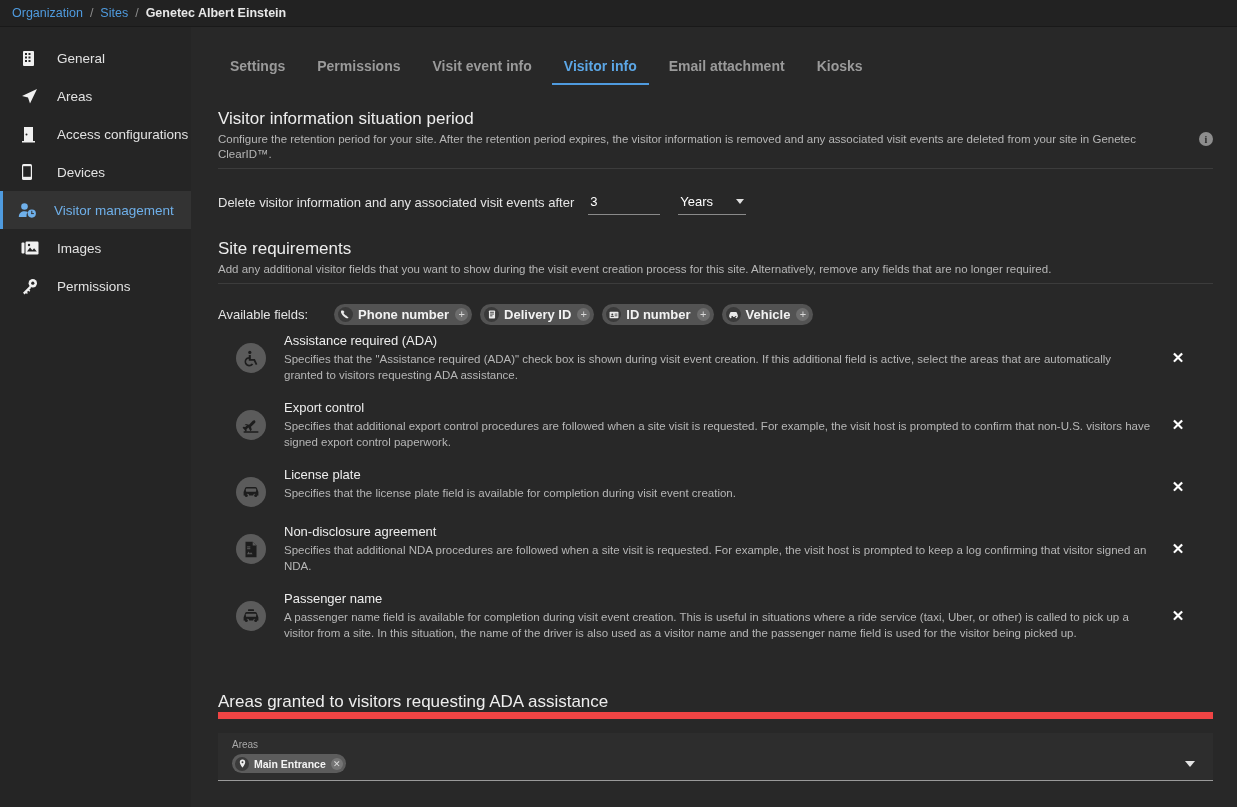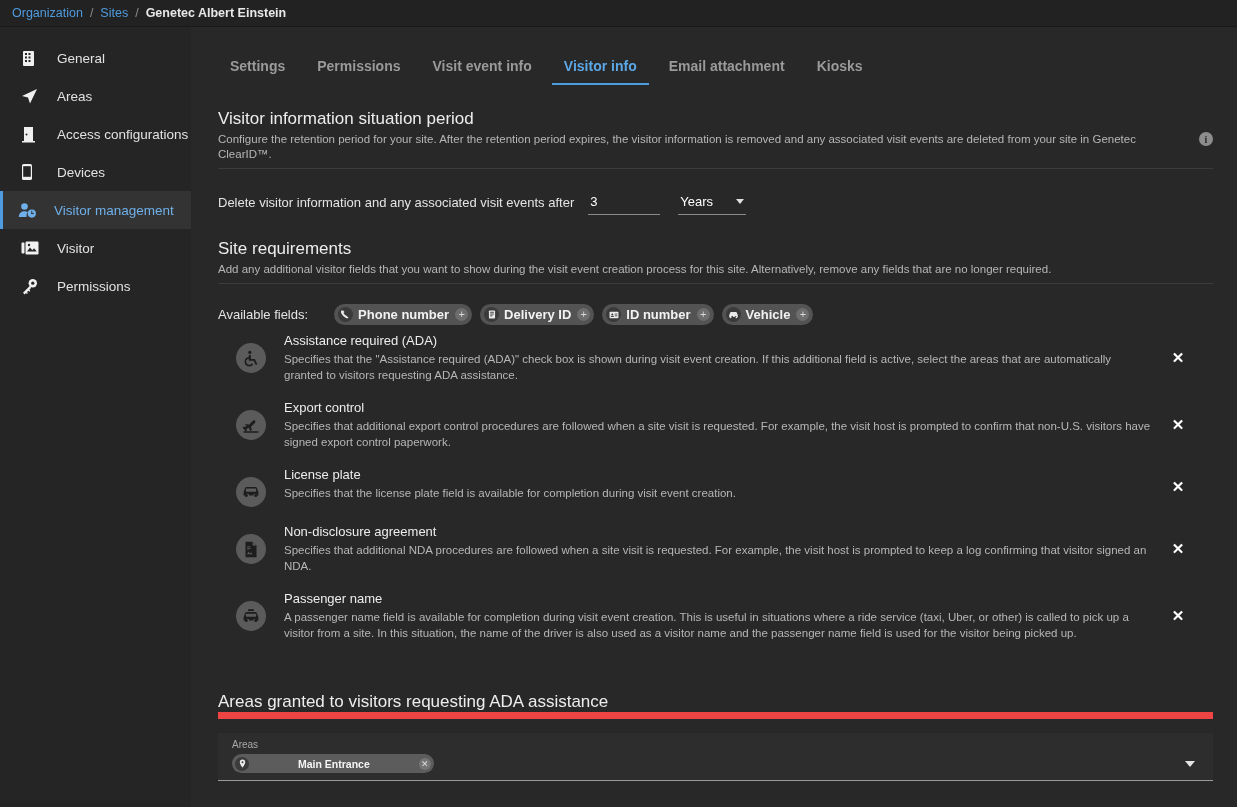--- a/index.html
+++ b/index.html
@@ -277,21 +277,20 @@
   .areas-inner { display: flex; flex-direction: column; }
   .areas-caption { font-size: 10px; color: #a8a8a8; margin-bottom: 4px; }
   .area-chip {
     display: inline-flex;
     align-items: center;
     background: #5c5c5c;
     border-radius: 11px;
     height: 19px;
     padding: 0 3px;
     cursor: pointer;
-    gap: 44px;
   }
   .area-chip-ico {
     width: 14px; height: 14px;
     border-radius: 50%;
     background: #3b3b3b;
     display: flex; align-items: center; justify-content: center;
     margin-right: 5px;
     flex: 0 0 14px;
   }
   .area-chip-ico svg { fill: #ececec; }
@@ -396,21 +395,21 @@
 
     <div class="nav-item">
       <span class="nav-ico">
         <svg width="18" height="16" viewBox="0 0 18 16">
             <rect x="0.5" y="2.5" width="3" height="11" rx="1"></rect>
             <rect x="4.5" y="1.5" width="13" height="13" rx="1.2"></rect>
             <path d="M6 11.5 l3-4 l2.3 2.7 l1.8-2 l2.7 3.3 z" fill="#252525"></path>
             <circle cx="8" cy="5" r="1.2" fill="#252525"></circle>
           </svg>
       </span>
-      <span>Visitor</span>
+      <span>Images</span>
     </div>
 
     <div class="nav-item">
       <span class="nav-ico">
         <svg width="17" height="17" viewBox="0 0 17 17">
             <circle cx="11.8" cy="5.2" r="4.2"></circle>
             <circle cx="11.8" cy="5.2" r="1.6" fill="#252525"></circle>
             <path d="M9.2 7.6 L2 14.8 l1.6 1.6 l1.4-1.4 l0.9 0.9 l1-1 l-0.9-0.9 l1.3-1.3 l1 1 l1-1 l-1-1 l1.7-1.7 z"></path>
           </svg>
       </span>

